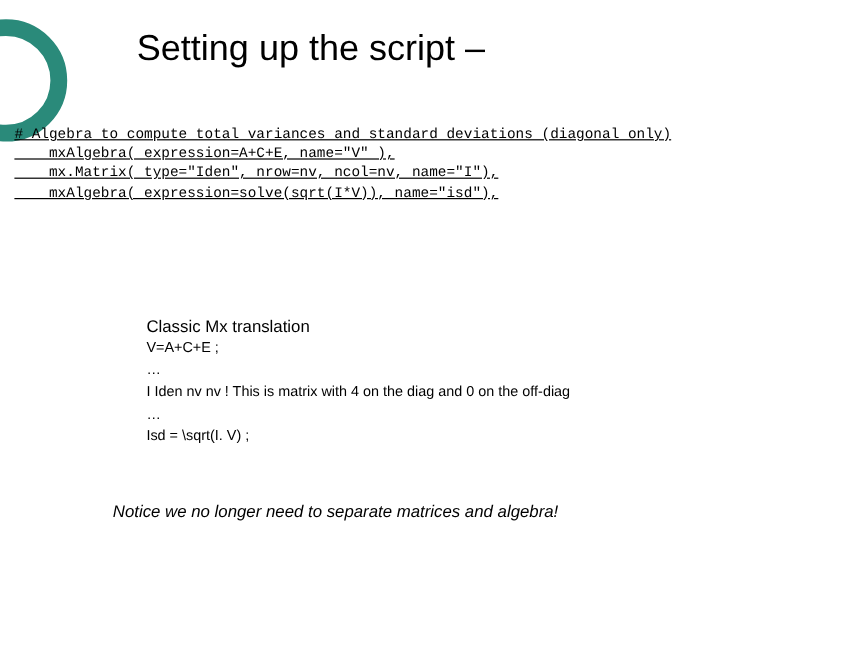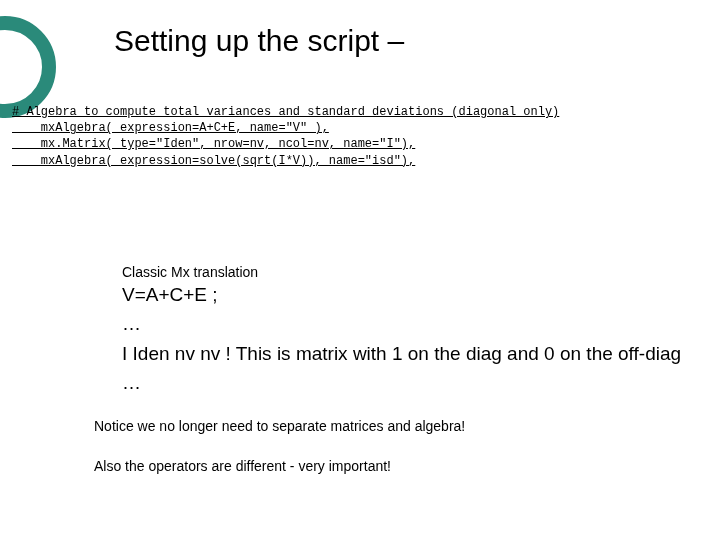--- a/index.html
+++ b/index.html
@@ -51,30 +51,31 @@
     left: 122px;
     top: 238px;
     font-size: 14px;
     color: #000;
     margin-top: 26px;
   }
   .mx-lines {
     position: absolute;
     left: 122px;
     top: 280px;
-    font-size: 19px;
+    font-size: 12px;
     line-height: 1.55;
     color: #000;
   }
   .note1 {
     position: absolute;
     left: 94px;
     top: 418px;
     font-size: 14px;
     color: #000;
+    font-style: italic;
   }
   .note2 {
     position: absolute;
     left: 94px;
     top: 458px;
     font-size: 14px;
     color: #000;
   }
 </style>
 </head>
@@ -95,20 +96,20 @@
   <div class="code-block"><span># Algebra to compute total variances and standard deviations (diagonal only)</span>
 <span>    mxAlgebra( expression=A+C+E, name="V" ),</span>
 <span>    mx.Matrix( type="Iden", nrow=nv, ncol=nv, name="I"),</span>
 <span>    mxAlgebra( expression=solve(sqrt(I*V)), name="isd"),</span></div>
 
   <div class="section-head">Classic Mx translation</div>
 
   <div class="mx-lines">
     <div>V=A+C+E ;</div>
     <div>…</div>
-    <div>I Iden nv nv ! This is matrix with 1 on the diag and 0 on the off-diag</div>
+    <div>I Iden nv nv ! This is matrix with 4 on the diag and 0 on the off-diag</div>
     <div>…</div>
+    <div>Isd = \sqrt(I. V) ;</div>
   </div>
 
   <div class="note1">Notice we no longer need to separate matrices and algebra!</div>
-  <div class="note2">Also the operators are different - very important!</div>
 
 </div>
 
 </body></html>

